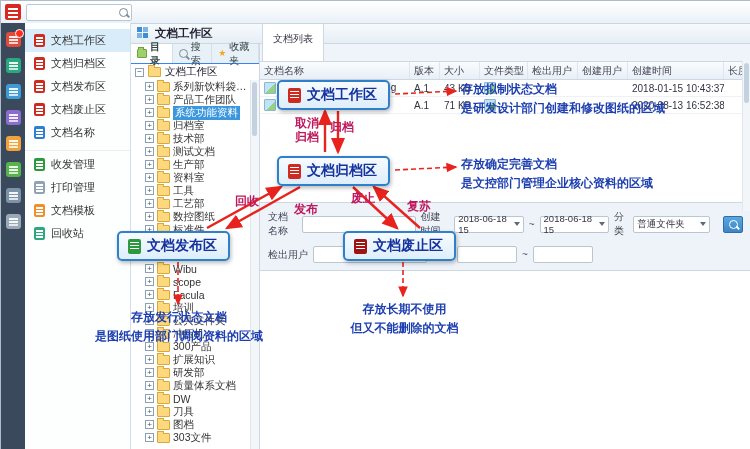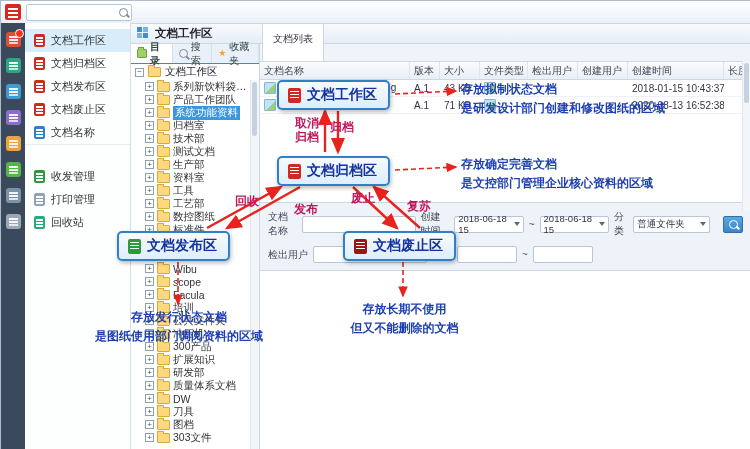--- a/index.html
+++ b/index.html
@@ -28,21 +28,21 @@
   .i1{background:#e04b3a;} .i2{background:#2aa87e;} .i3{background:#3d9bd6;} .i4{background:#8d6ccf;}
   .i5{background:#f0a23c;} .i6{background:#56b44b;} .i7{background:#7c93a8;} .i8{background:#9aa9b8;}
   .bdot{position:absolute;right:-3px;top:-3px;width:7px;height:7px;background:#ff2d1f;border-radius:50%;
         border:1px solid #fff;}
 
   
   .sidebar{position:absolute;left:24px;top:22px;bottom:0;width:106px;background:#fdfefe;
            border-right:1px solid #d4dee8;z-index:3;padding-top:6px;box-sizing:border-box;}
   .sb-item{height:23px;display:flex;align-items:center;gap:6px;padding-left:9px;cursor:pointer;font-size:11px;}
   .sb-item.active{background:#d8ecfa;}
-  .sb-item.gap{border-top:1px solid #e7edf3;padding-top:20px;}
+  .sb-item.gap{margin-top:6px;border-top:1px solid #e7edf3;padding-top:2px;}
   .docico{width:11px;height:13px;border-radius:2px;position:relative;flex:0 0 auto;background:#cf2a20;}
   .docico::before{content:"";position:absolute;left:2px;right:2px;top:3px;height:1.5px;background:#fff;
                   box-shadow:0 3px 0 #fff,0 6px 0 #fff;}
   .docico.red{background:#cf2a20;} .docico.blue{background:#2f7fd0;} .docico.green{background:#2c9a3c;}
   .docico.orange{background:#ef8f2a;} .docico.teal{background:#2aa87e;}
   .docico.gray{background:#8fa3b5;} .docico.dred{background:#a01313;}
 
   
   .main{position:absolute;left:130px;top:22px;right:0;bottom:0;display:flex;flex-direction:column;z-index:1;}
   .main-header{height:20px;background:linear-gradient(#f8fbfd,#e6eef5);border-bottom:1px solid #ccd8e2;
@@ -177,20 +177,24 @@
       <div class="sb-item gap">
         <span class="docico green"></span>
         <span class="sb-label">收发管理</span>
       </div>
 
       <div class="sb-item">
         <span class="docico gray"></span>
         <span class="sb-label">打印管理</span>
       </div>
 
+      <div class="sb-item">
+        <span class="docico orange"></span>
+        <span class="sb-label">文档模板</span>
+      </div>
 
       <div class="sb-item">
         <span class="docico teal"></span>
         <span class="sb-label">回收站</span>
       </div>
     </div>
 
   <div class="main">
     <div class="main-header">
       <span class="grid-ico"></span>

